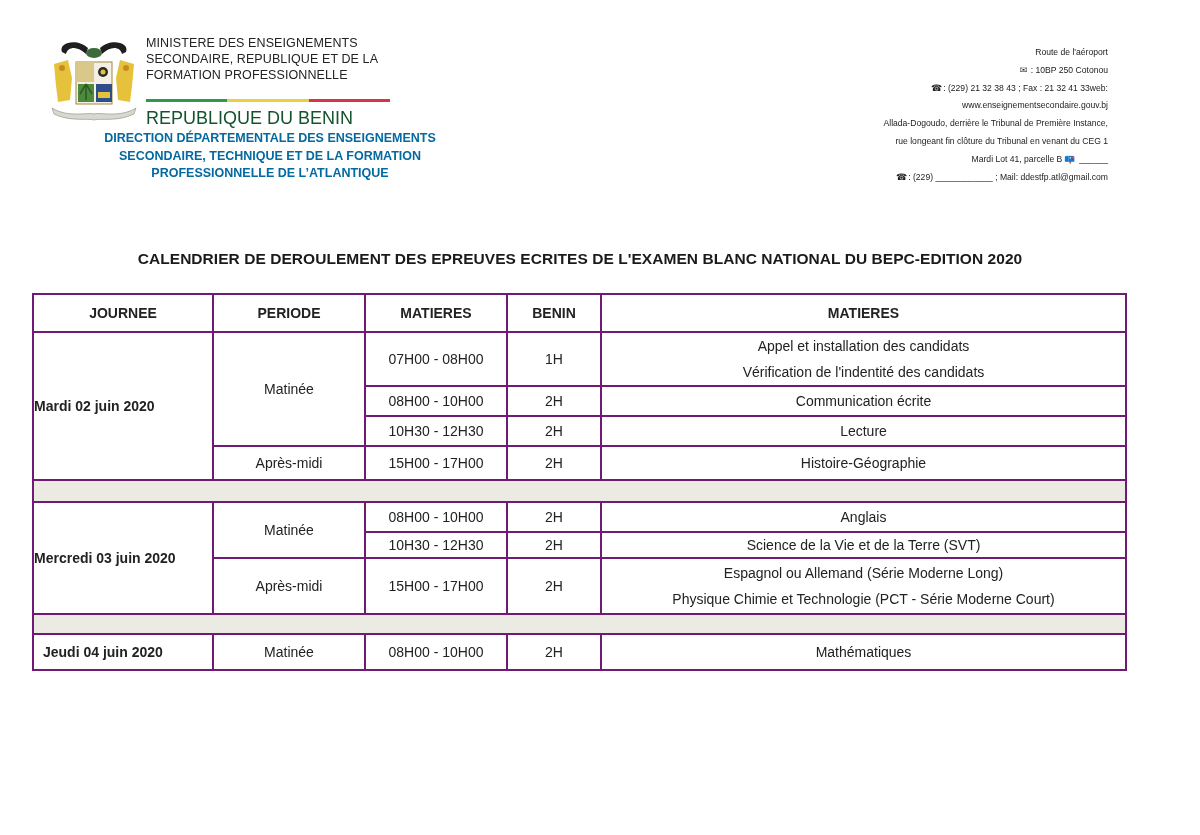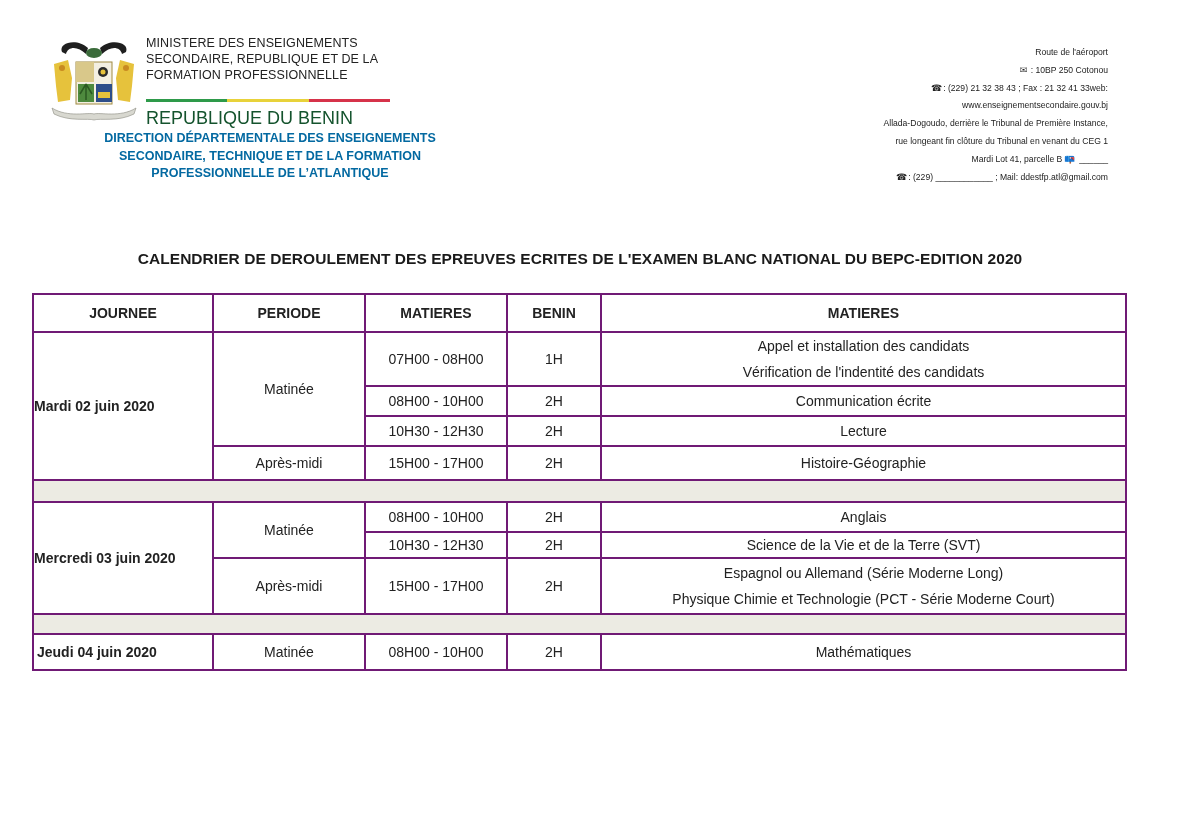--- a/index.html
+++ b/index.html
@@ -108,21 +108,21 @@
       font-weight: bold;
       font-size: 14px;
       text-align: center;
     }
     .c-journee { width: 178px; }
     .c-periode { width: 150px; }
     .c-horaires { width: 140px; }
     .c-duree { width: 92px; }
     td.center { text-align: center; margin-top: 20px; }
     td.day { font-weight: bold; text-align: left; font-size: 14px; }
-    td.day.left { text-align: left; padding-left: 3px; }
+    td.day.left { text-align: left; padding-left: 9px; }
     td.subj { padding-left: 3px; text-align: center; }
     td.subj .sline { display: block; line-height: 26px; }
     tr.r-s { height: 30px; }
     tr.r-d { height: 52px; }
     tr.r-dl { height: 56px; }
     tr.sep td {
       background: #ecebe3;
       height: 20px;
     }
     tr.sep.s2 td { height: 18px; }

